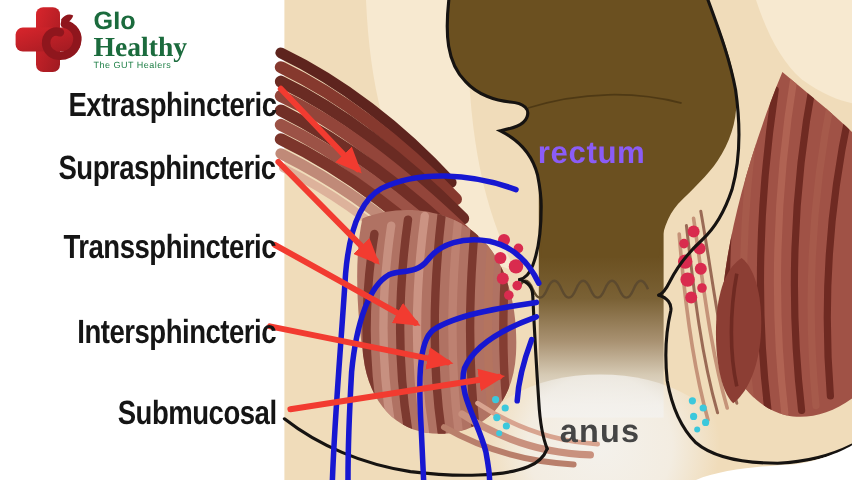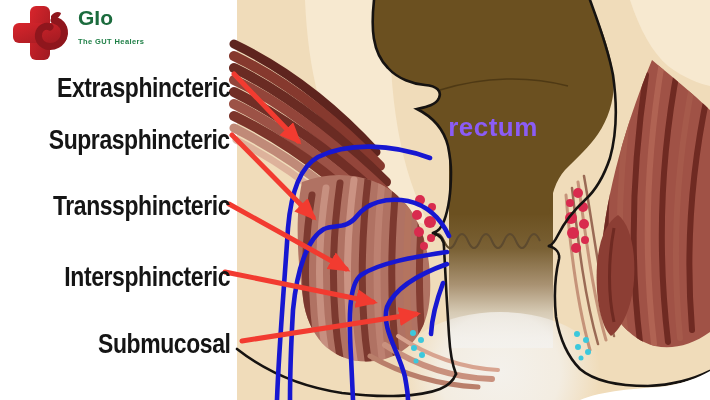--- a/index.html
+++ b/index.html
@@ -6,21 +6,21 @@
   .stage{position:relative;width:710px;height:400px;overflow:hidden;background:#ffffff;
          font-family:"Liberation Sans",sans-serif;}
   .stage svg{position:absolute;left:0;top:0;}
 
   
   .logo{position:absolute;left:10px;top:4px;display:flex;align-items:flex-start;z-index:5;}
   .logo-mark{width:64px;height:58px;position:relative;}
   .logo-text{margin-left:4px;margin-top:4px;line-height:1;}
   .logo-line1{font-family:Liberation Sans, sans-serif;font-weight:600;font-size:21px;color:#1b6b3d;line-height:.95;}
   .logo-line2{font-family:"Liberation Serif",serif;font-weight:600;font-size:23px;color:#1b6b3d;line-height:1.0;}
-  .logo-tag{font-size:7.5px;font-weight:bold;color:#1e7f46;letter-spacing:.4px;margin-top:10px;text-align:right;}
+  .logo-tag{font-size:7.5px;font-weight:normal;color:#1e7f46;letter-spacing:.4px;margin-top:0;}
 
   
   .flabel{position:absolute;right:480px;white-space:nowrap;color:#151515;
           font-size:28px;font-weight:600;letter-spacing:-.5px;
           transform:scaleX(.82);transform-origin:100% 50%;z-index:4;}
   .flabel.l1{top:72px;}
   .flabel.l2{top:124px;}
   .flabel.l3{top:190px;}
   .flabel.l4{top:261px;}
   .flabel.l5{top:328px;}
@@ -212,25 +212,27 @@
   <div class="logo-mark">
     <svg width="64" height="58" viewBox="0 0 64 58">
       <rect x="20" y="2" width="20" height="54" rx="6" fill="url(#crossGrad)"></rect>
       <rect x="3" y="19" width="54" height="20" ry="6" fill="url(#crossGrad)"></rect>
       <path d="M 44,16 C 52,18 56,25 54,32 C 52,40 44,44 36,42 C 30,40 27,34 29,28 C 31,23 36,21 40,23" fill="none" stroke="#8f161d" stroke-width="7" stroke-linecap="round"></path>
       <path d="M 41,12 C 44,8 48,7 51,9 C 50,13 46,16 41,16 Z" fill="#8f161d"></path>
     </svg>
   </div>
   <div class="logo-text">
     <div class="logo-line1">GIo</div>
+    <div class="logo-line2">Healthy</div>
     <div class="logo-tag">The GUT Healers</div>
   </div>
 </div>
 
 <div class="flabel l1">Extrasphincteric</div>
 <div class="flabel l2">Suprasphincteric</div>
 <div class="flabel l3">Transsphincteric</div>
 <div class="flabel l4">Intersphincteric</div>
 <div class="flabel l5">Submucosal</div>
 
 <div class="cap-rectum">rectum</div>
+<div class="cap-anus">anus</div>
 
 </div>
 
 </body></html>

